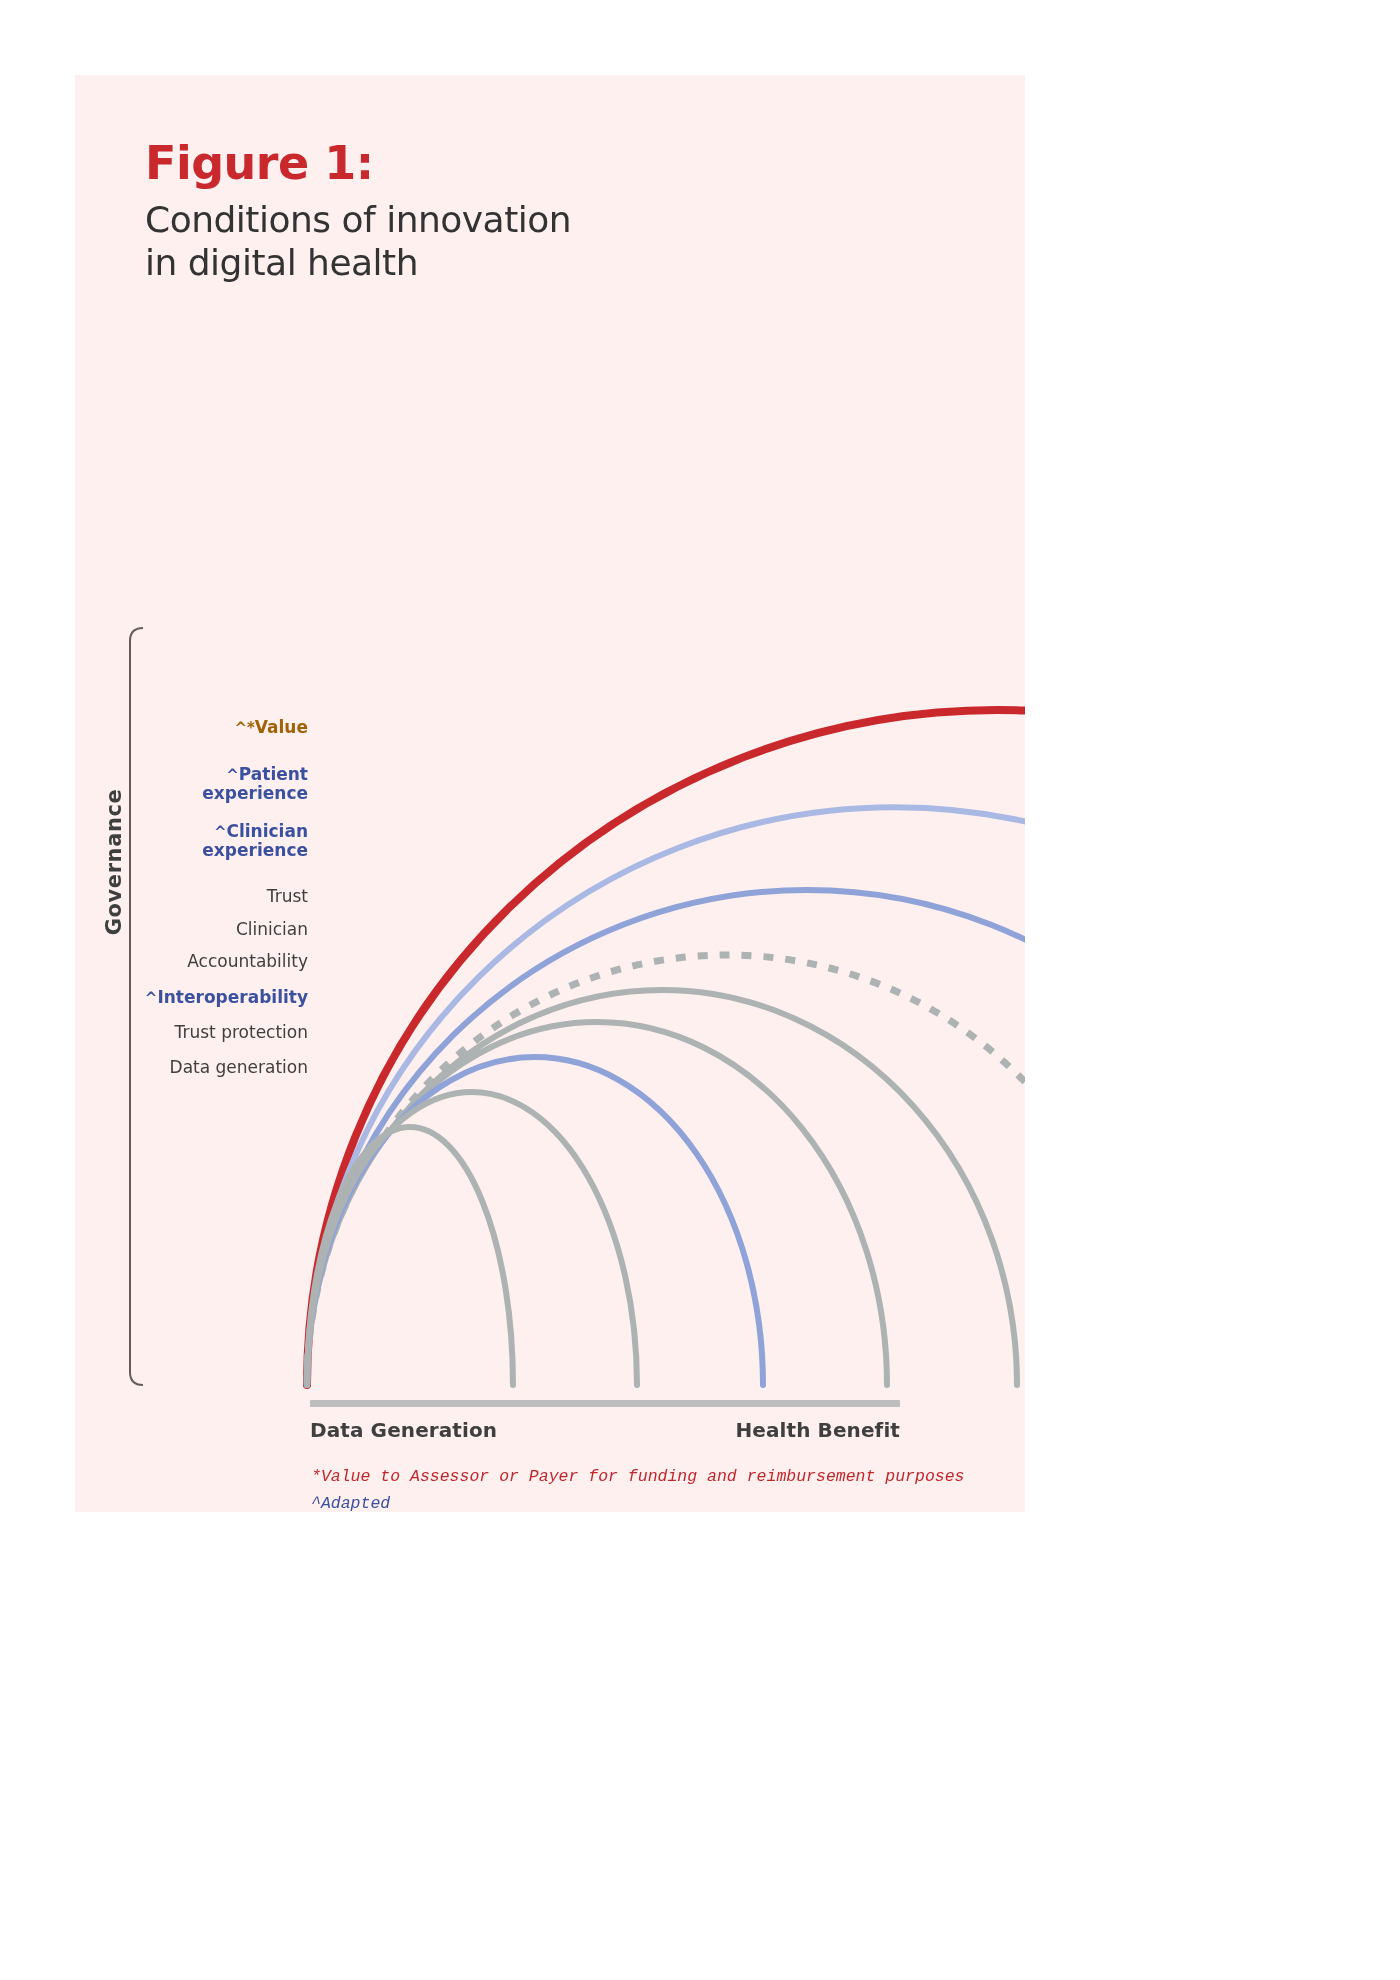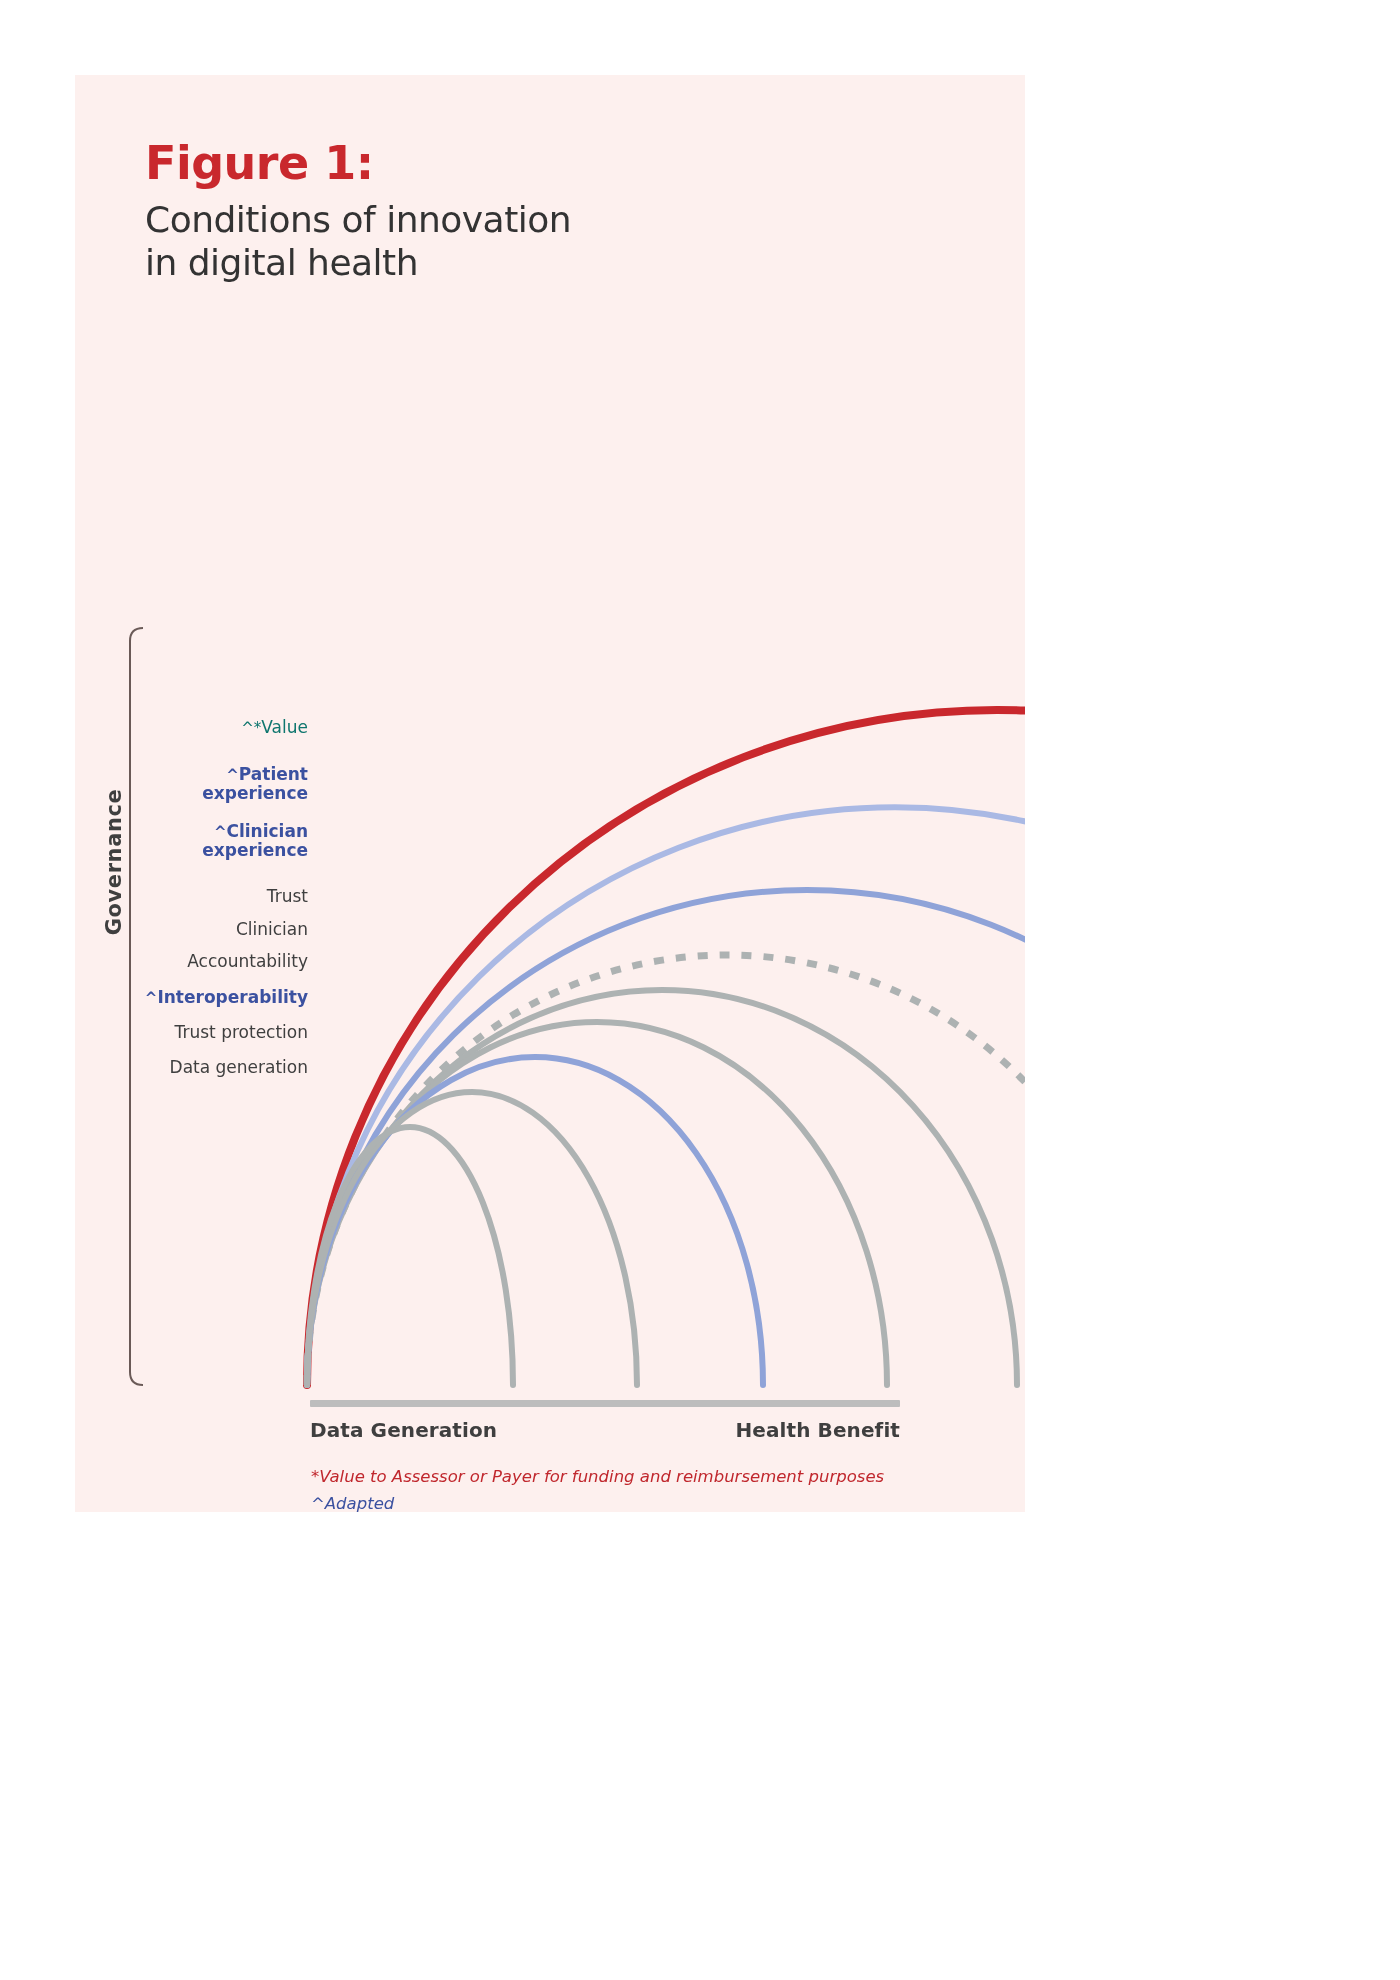--- a/index.html
+++ b/index.html
@@ -59,21 +59,21 @@
     width:158px;height:800px;
   }
   .row-label{
     position:absolute;right:0;
     text-align:right;
     font-size:17px;
     line-height:1.12;
     white-space:nowrap;
     color:#3f3f3f;
   }
-  .row-label.red{color:#0f766e;font-weight:normal;}
+  .row-label.red{color:#a16207;font-weight:bold;}
   .row-label.blue{color:#3b51a0;font-weight:bold;}
   .row-label .sup{font-size:15px;}
 
   
   .axis-row{
     position:absolute;left:310px;top:1400px;width:590px;
   }
   .axis-bar{
     height:7px;background:#bdbdbd;width:100%;border-radius:1px;
   }
@@ -82,20 +82,21 @@
   }
   .axis-end{
     font-size:20px;font-weight:bold;color:#3f3f3f;letter-spacing:0.1px;
   }
 
   
   .footnotes{position:absolute;left:311px;top:1463px;width:640px;}
   .fn{
     font-style:italic;font-size:16.5px;line-height:1.65;margin:0;
     white-space:nowrap;
+    font-family:Liberation Mono, monospace;
   }
   .fn.red{color:#c0272d;}
   .fn.blue{color:#3b51a0;}
 </style>
 </head>
 <body>
 
 <div id="page">
 
   <div class="panel"></div>

